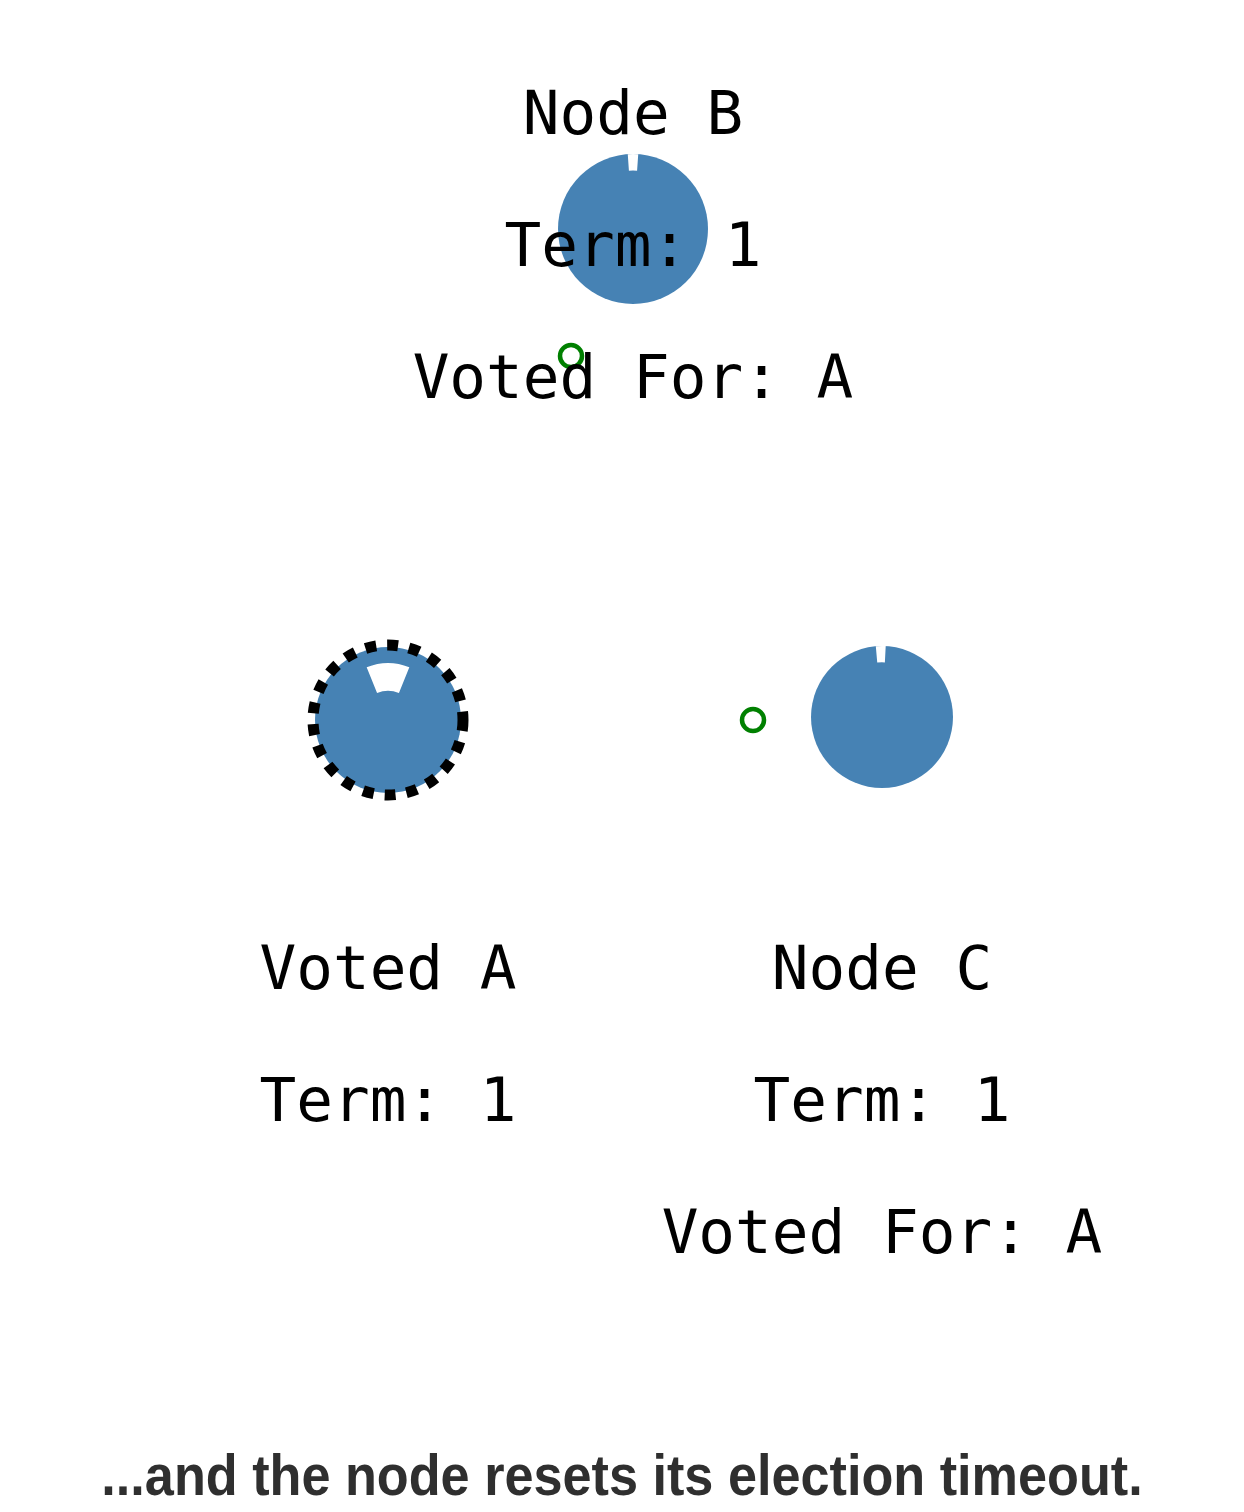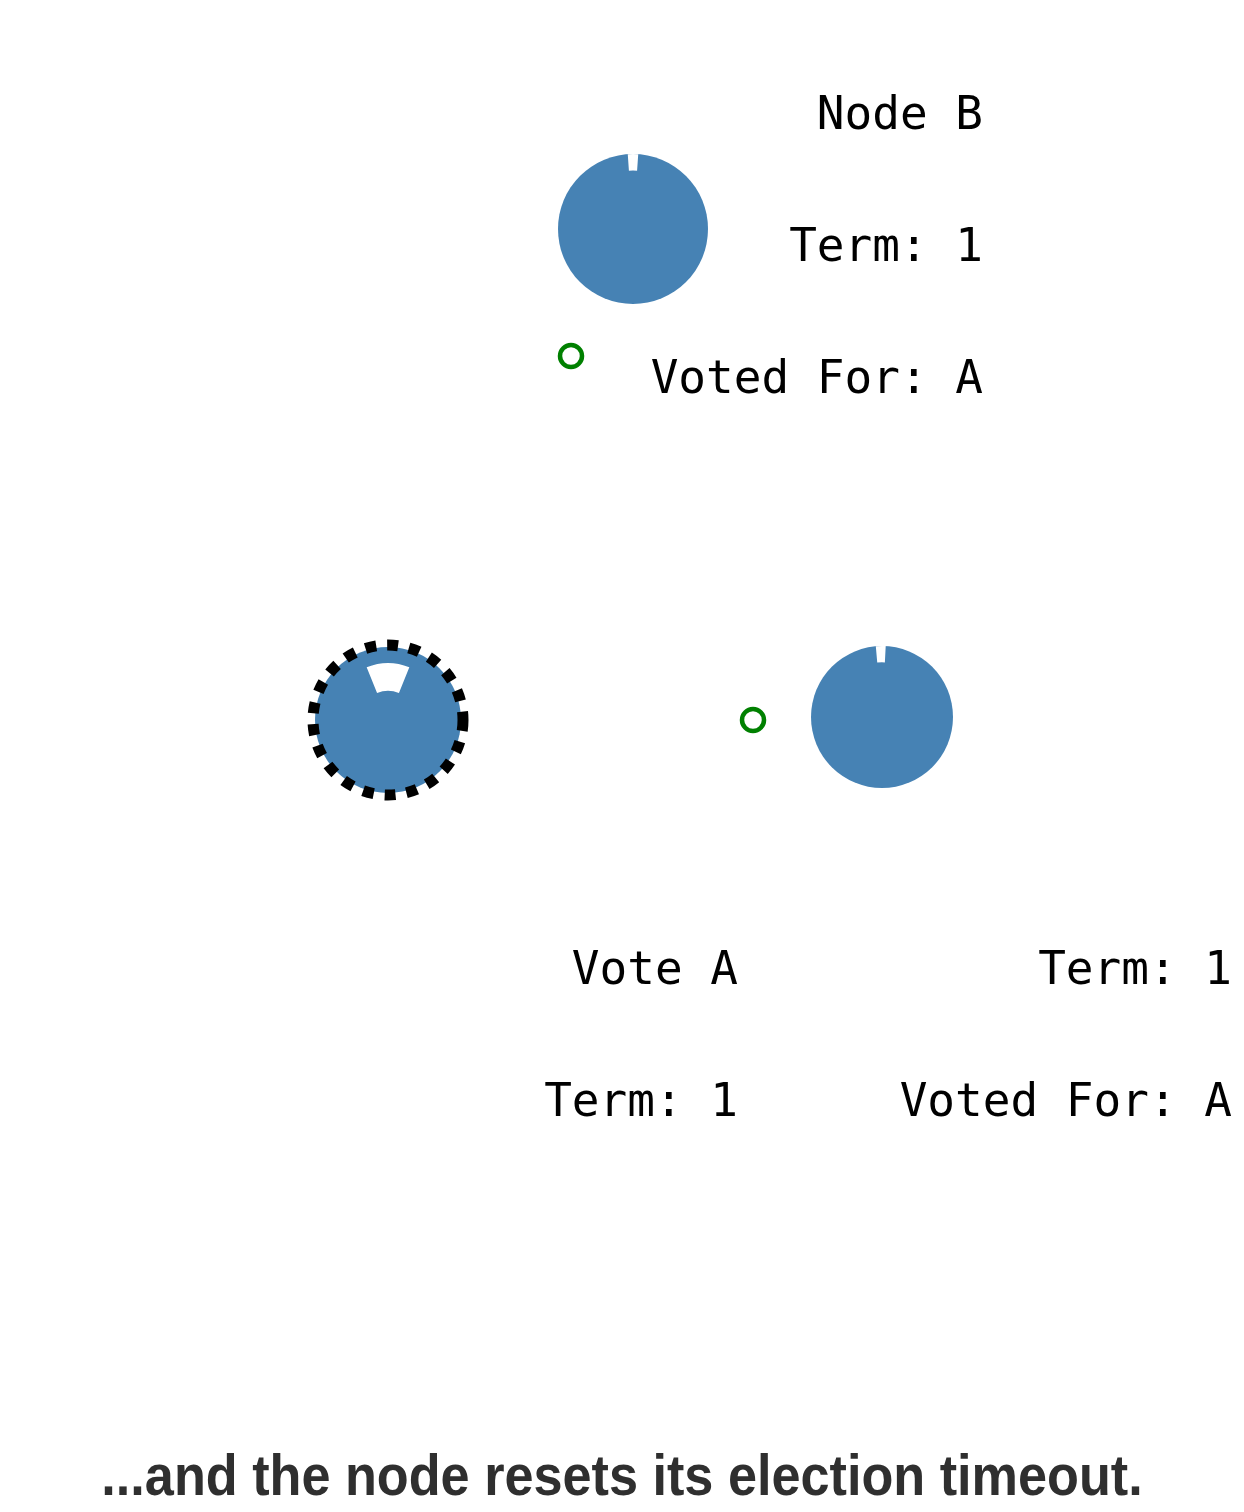--- a/index.html
+++ b/index.html
@@ -20,24 +20,24 @@
   #stage {
     position: absolute;
     left: 0; top: 0;
     width: 1244px;
     height: 1512px;
   }
 
   
   .node-label {
     position: absolute;
-    text-align: right;
+    text-align: center;
     color: #000000;
     font-family: "DejaVu Sans Mono", "Liberation Mono", monospace;
-    font-size: 46px;
+    font-size: 61px;
     line-height: 44px;
     letter-spacing: 0px;
     white-space: pre;
     user-select: none;
   }
   .node-label .lbl-line {
     display: block;
   }
 
   
@@ -96,24 +96,25 @@
     <circle id="msg-ring-c" cx="753" cy="720" r="11" fill="none" stroke="#008000" stroke-width="4.5"></circle>
   </svg>
 
   <div class="node-label" id="label-node-b" style="left: 283px; top: 3px; width: 700px; color: rgb(0, 0, 0);">
     <span class="lbl-line">Node B</span>
     <span class="lbl-line">Term: 1</span>
     <span class="lbl-line">Voted For: A</span>
   </div>
 
   <div class="node-label" id="label-node-a" style="left: 38px; top: 858px; width: 700px; color: rgb(0, 0, 0);">
-    <span class="lbl-line">Vote A</span>
+    <span class="lbl-line">Voted A</span>
     <span class="lbl-line">Term: 1</span>
   </div>
 
   <div class="node-label" id="label-node-c" style="left: 532px; top: 858px; width: 700px; color: rgb(0, 0, 0);">
+    <span class="lbl-line">Node C</span>
     <span class="lbl-line">Term: 1</span>
     <span class="lbl-line">Voted For: A</span>
   </div>
 
   <div id="caption" style="color: rgb(47, 47, 47);">...and the node resets its election timeout.</div>
 
 </div>
 
 </body></html>

